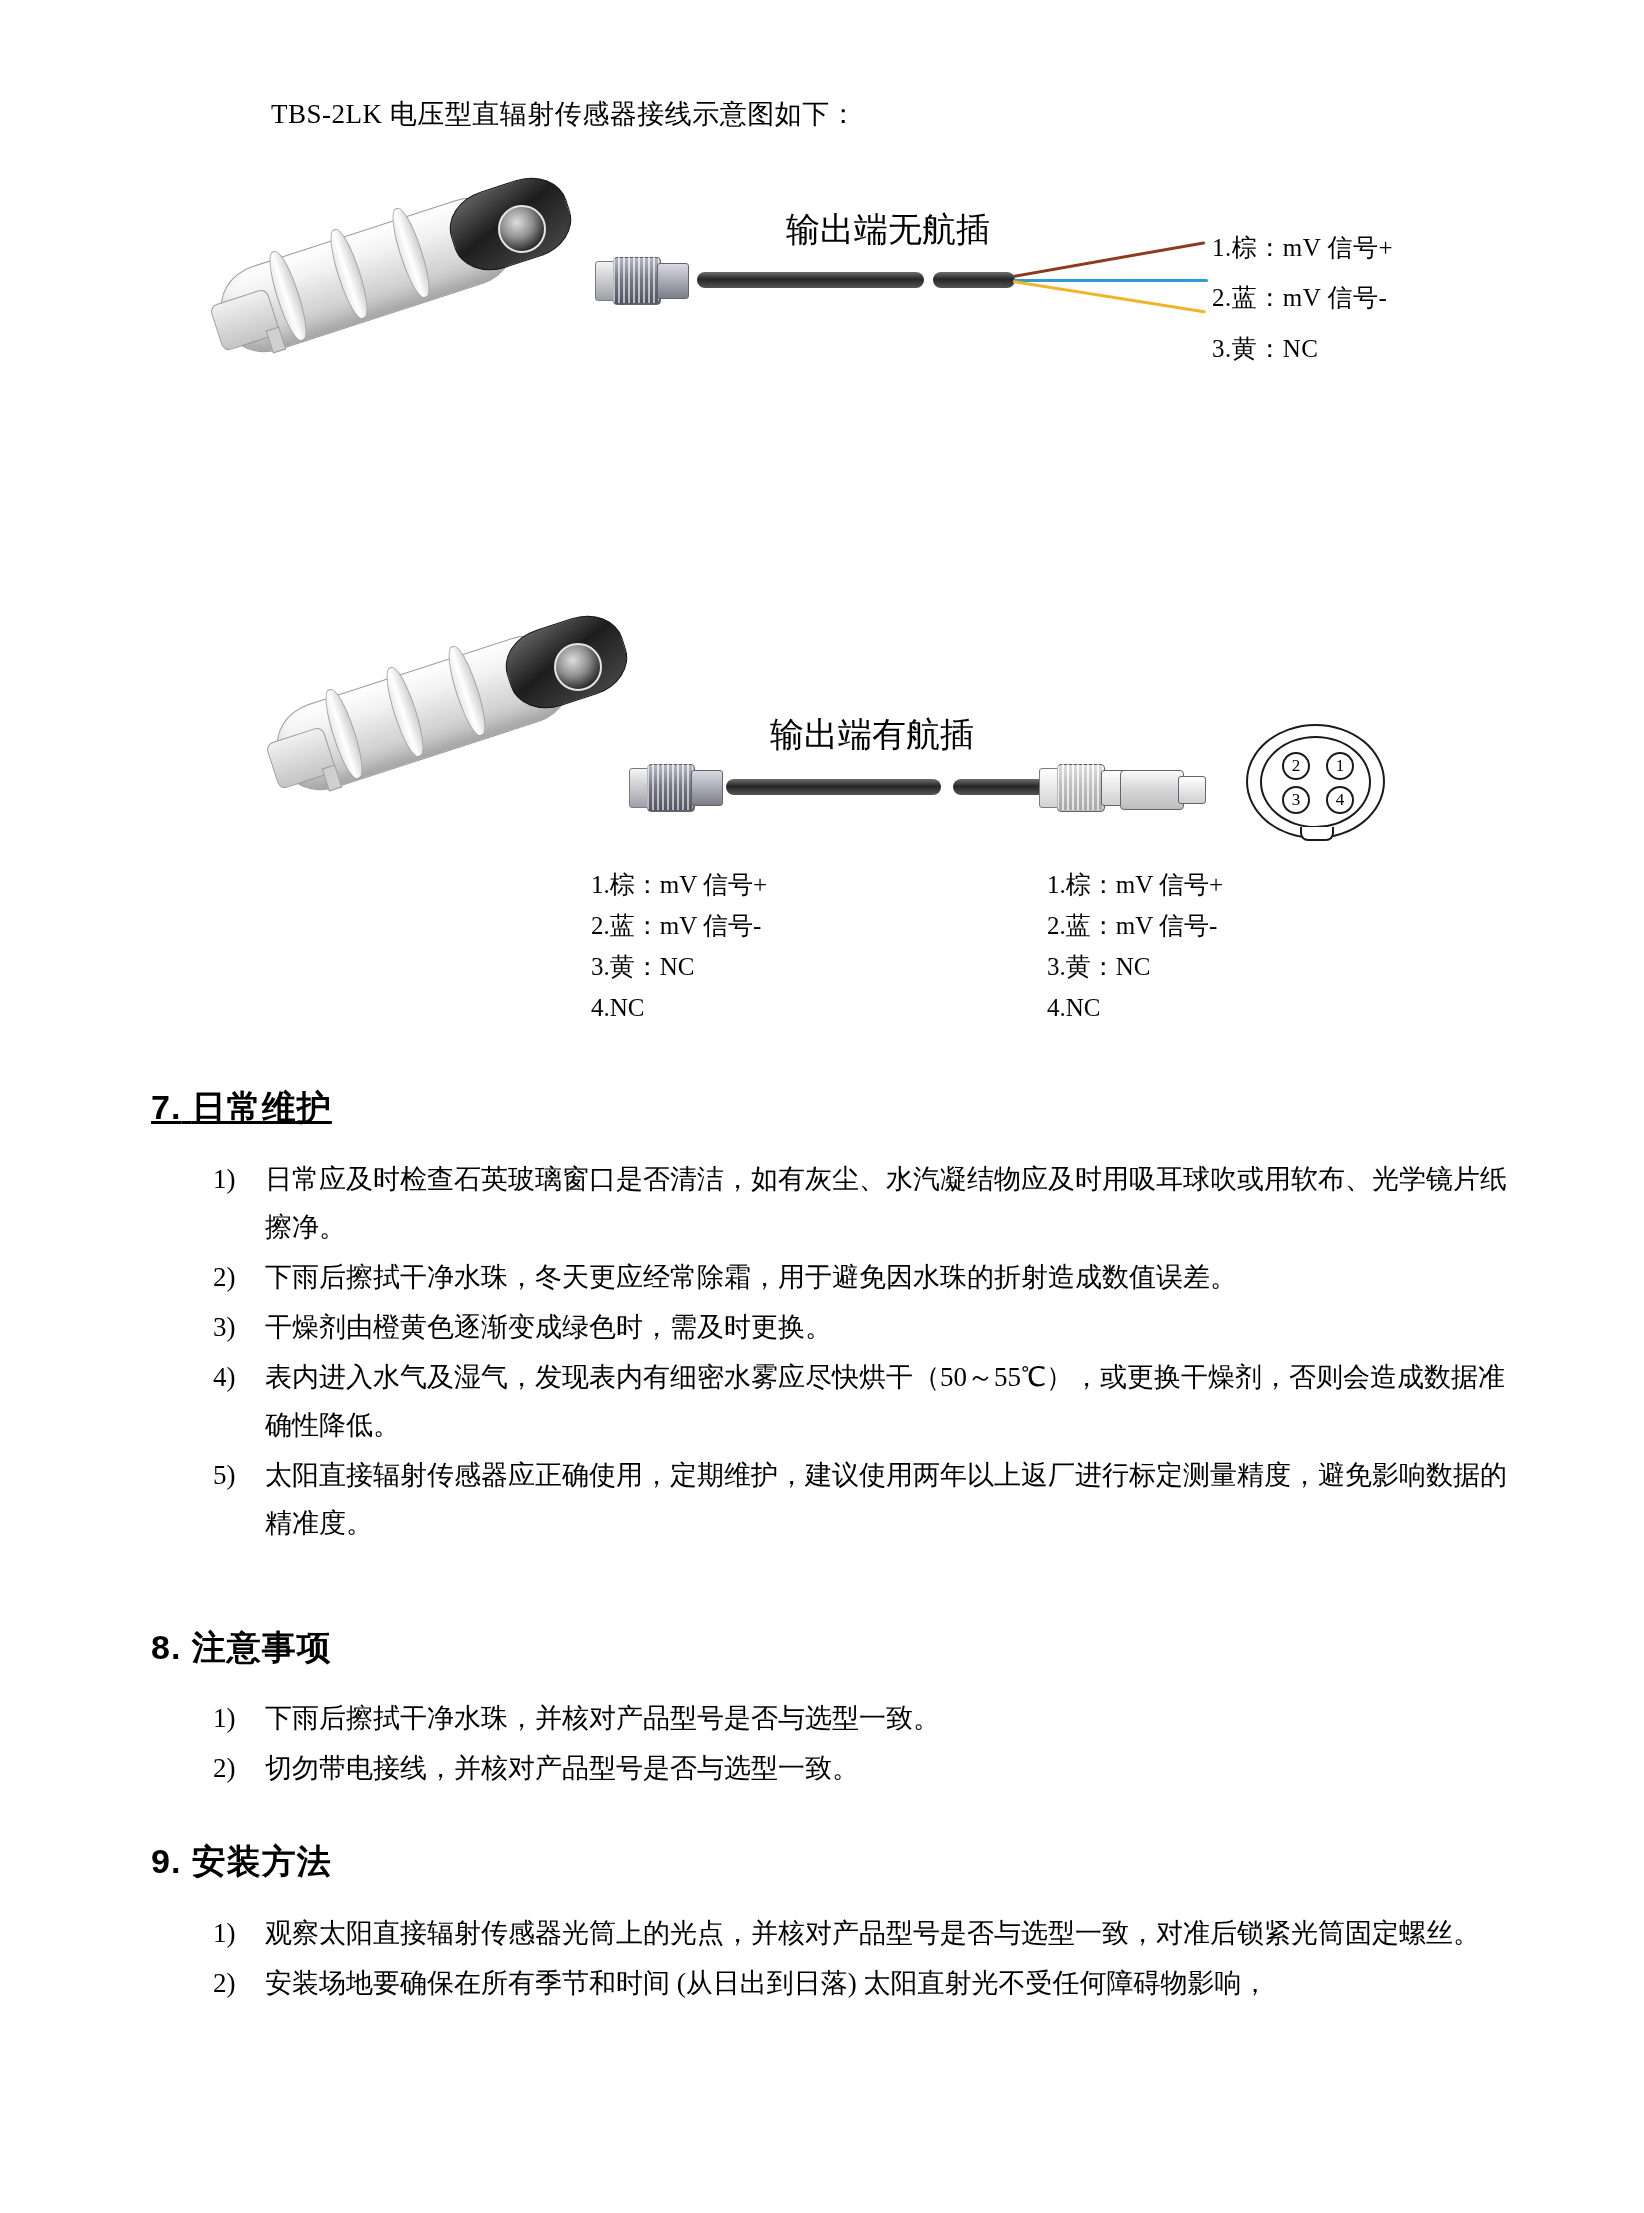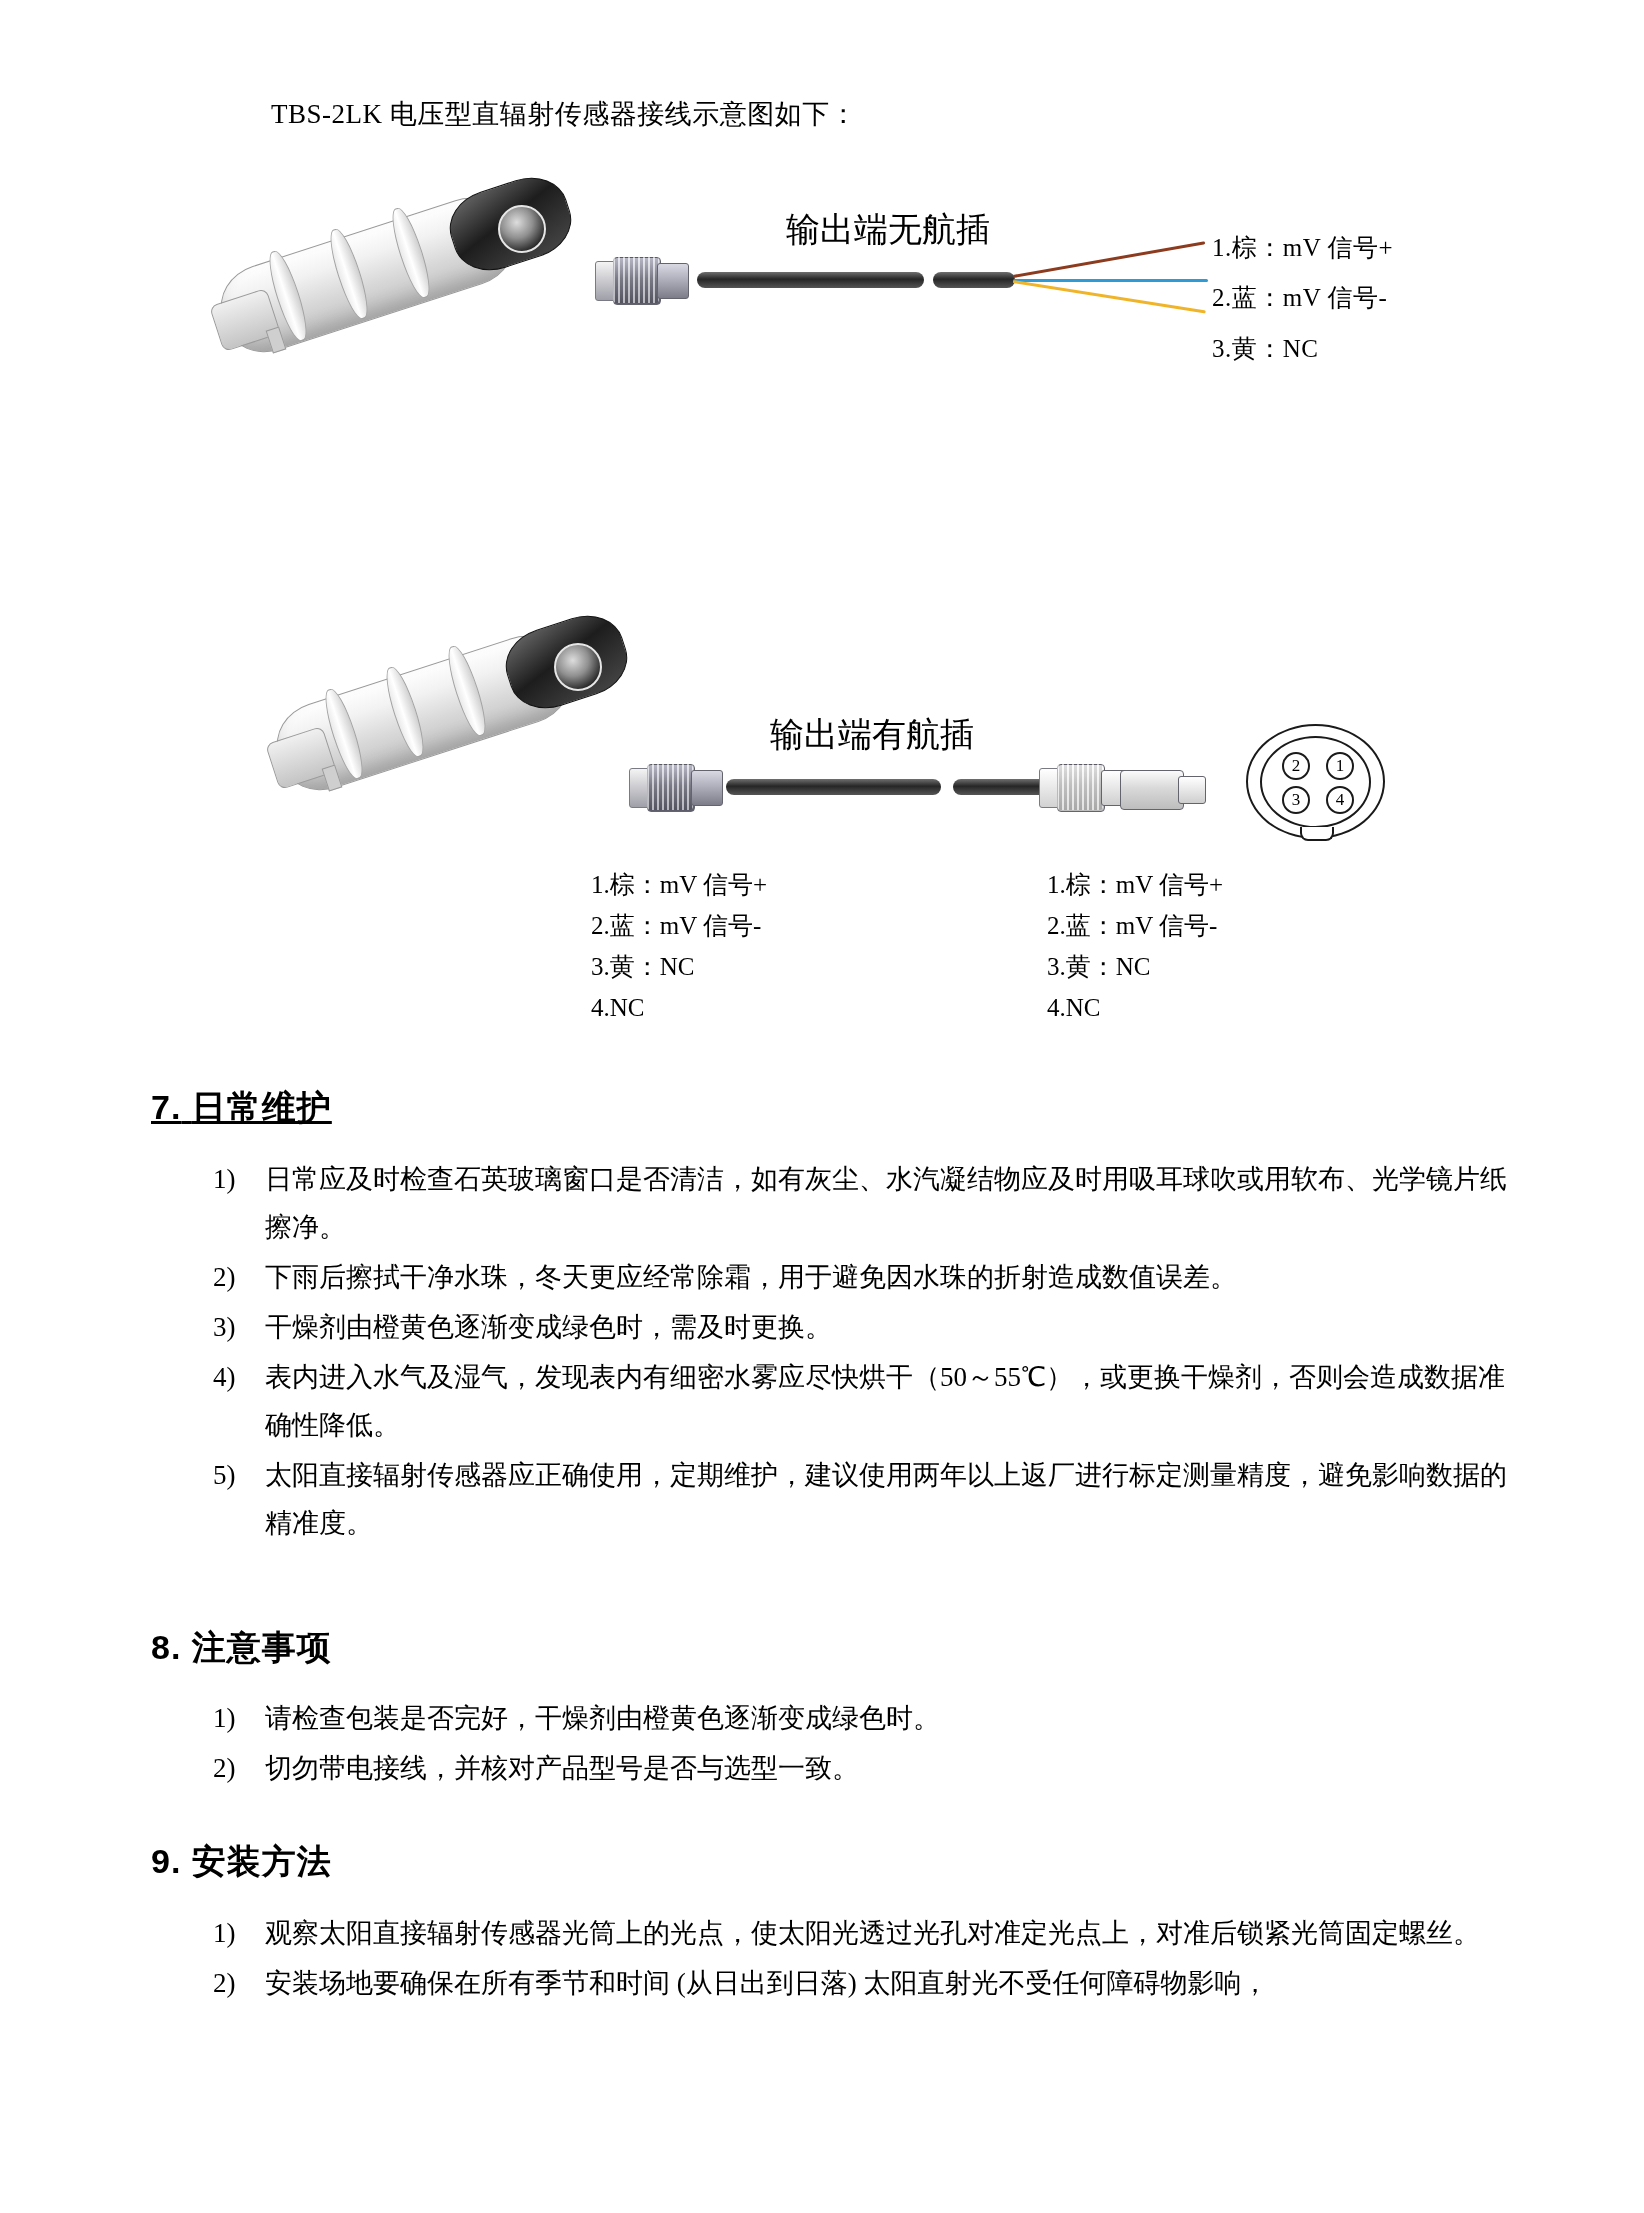--- a/index.html
+++ b/index.html
@@ -416,37 +416,37 @@
     </ol>
 
     <h2 class="section sec-8">
       <span>8.</span>
       <span>注意事项</span>
     </h2>
 
     <ol class="items list-8">
       <li>
         <span class="num">1)</span>
-        <span>请检查包装是否完好，干燥剂由橙黄色逐渐变成绿色时。</span>
+        <span>下雨后擦拭干净水珠，并核对产品型号是否与选型一致。</span>
       </li>
       <li>
         <span class="num">2)</span>
         <span>切勿带电接线，并核对产品型号是否与选型一致。</span>
       </li>
     </ol>
 
     <h2 class="section sec-9">
       <span>9.</span>
       <span>安装方法</span>
     </h2>
 
     <ol class="items list-9">
       <li>
         <span class="num">1)</span>
-        <span>观察太阳直接辐射传感器光筒上的光点，使太阳光透过光孔对准定光点上，对准后锁紧光筒固定螺丝。</span>
+        <span>观察太阳直接辐射传感器光筒上的光点，并核对产品型号是否与选型一致，对准后锁紧光筒固定螺丝。</span>
       </li>
       <li>
         <span class="num">2)</span>
         <span>安装场地要确保在所有季节和时间 (从日出到日落) 太阳直射光不受任何障碍物影响，</span>
       </li>
     </ol>
 
   </div>
 </div>
 

